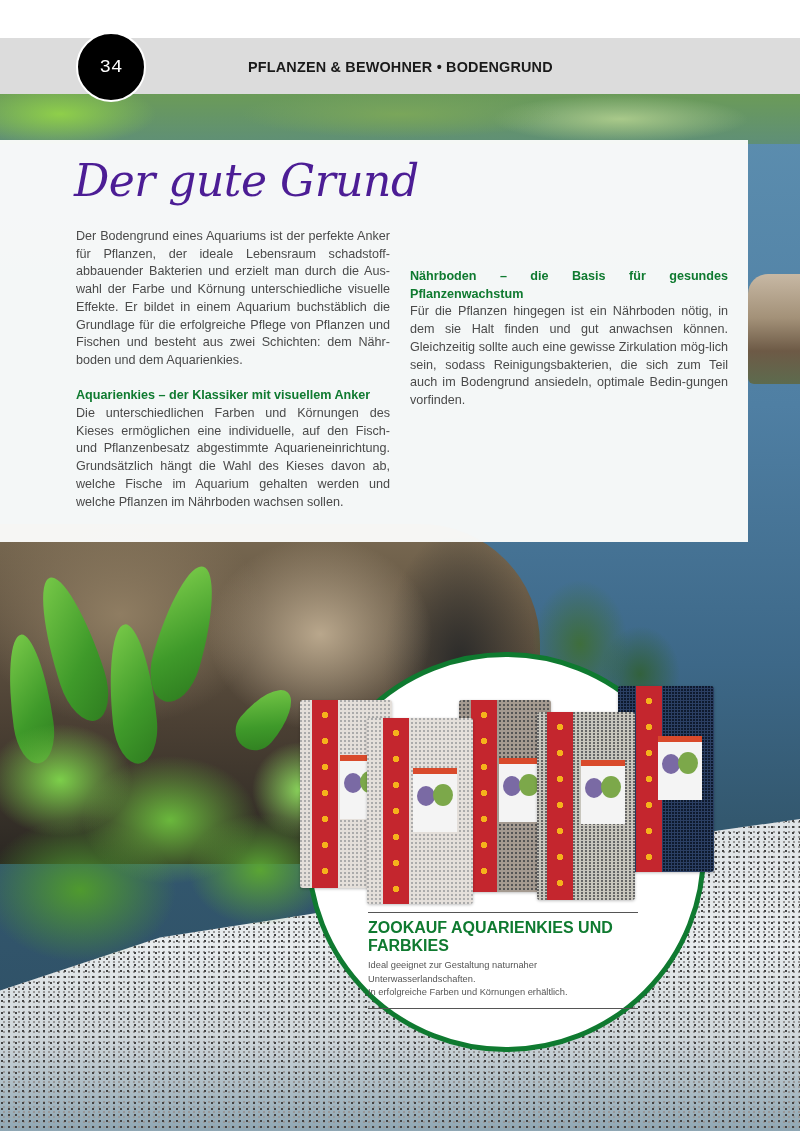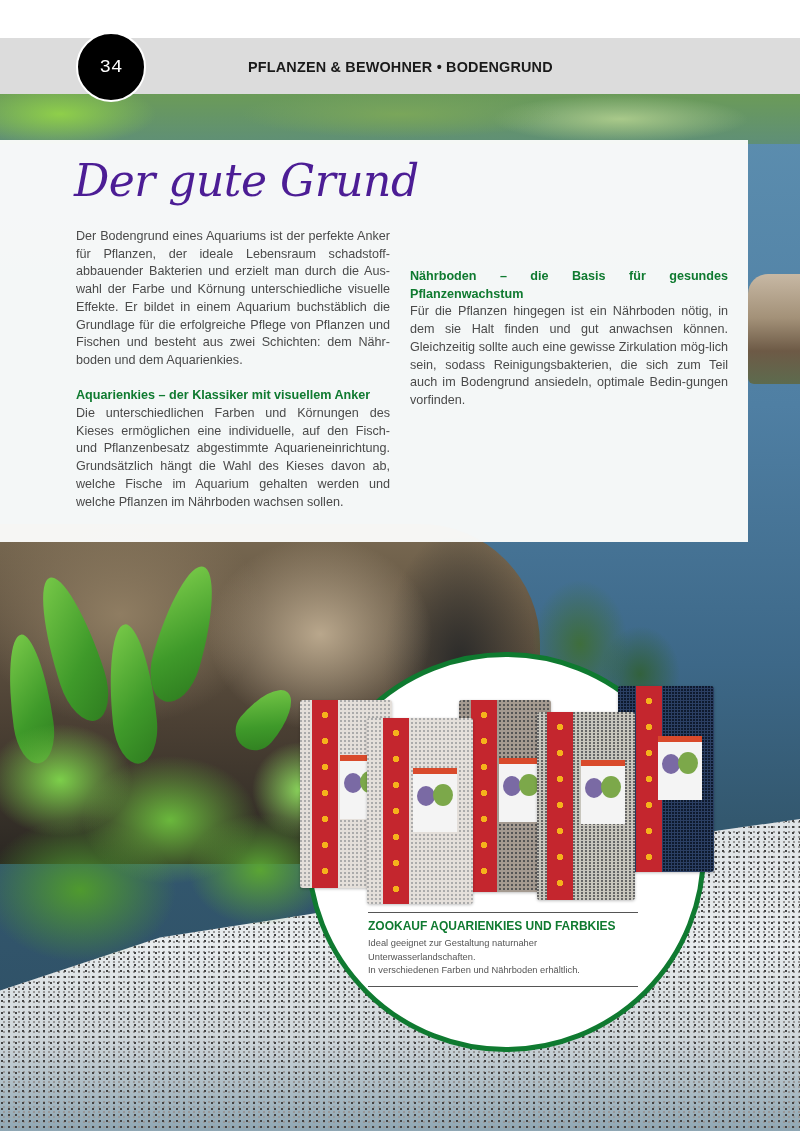--- a/index.html
+++ b/index.html
@@ -153,21 +153,21 @@
   .gravel-speckle { background: radial-gradient(circle at 1px 1px, #666 0.9px, transparent 1.2px) 0 0/4px 3px, #c8c6bd; }
   .gravel-blue { background: radial-gradient(circle at 1px 1px, #0e1a2e 0.9px, transparent 1.2px) 0 0/3px 3px, #2b3f63; }
 
   .caption {
     position: absolute; left: 368px; top: 912px; width: 270px; z-index: 4;
     border-top: 1px solid #555; border-bottom: 1px solid #555;
     padding: 6px 0 8px 0;
   }
   .caption-title {
     font-family: "Liberation Sans Narrow", "Liberation Sans", sans-serif;
-    font-size: 12px; font-weight: bold; color: #0f7a30; margin-bottom: 4px;
+    font-size: 16px; font-weight: bold; color: #0f7a30; margin-bottom: 4px;
   }
   .caption-text {
     font-family: "Liberation Sans Narrow", "Liberation Sans", sans-serif;
     font-size: 9.3px; line-height: 13.5px; color: #555;
   }
 </style>
 </head>
 <body>
 
 <div class="bg">
@@ -231,14 +231,14 @@
   </div>
   <div class="bag gravel-speckle" style="left:537px;top:712px;width:98px;height:188px;">
     <div class="stripe" style="left:10px;"></div>
     <div class="label" style="left:44px;top:48px;"></div>
   </div>
 </div>
 
 <div class="caption">
   <div class="caption-title">ZOOKAUF AQUARIENKIES UND FARBKIES</div>
   <div class="caption-text">Ideal geeignet zur Gestaltung naturnaher Unterwasserlandschaften.</div>
-  <div class="caption-text">In verschiedenen Farben und Nährboden erhältlich.</div>
+  <div class="caption-text">In erfolgreiche Farben und Körnungen erhältlich.</div>
 </div>
 
 </body></html>

